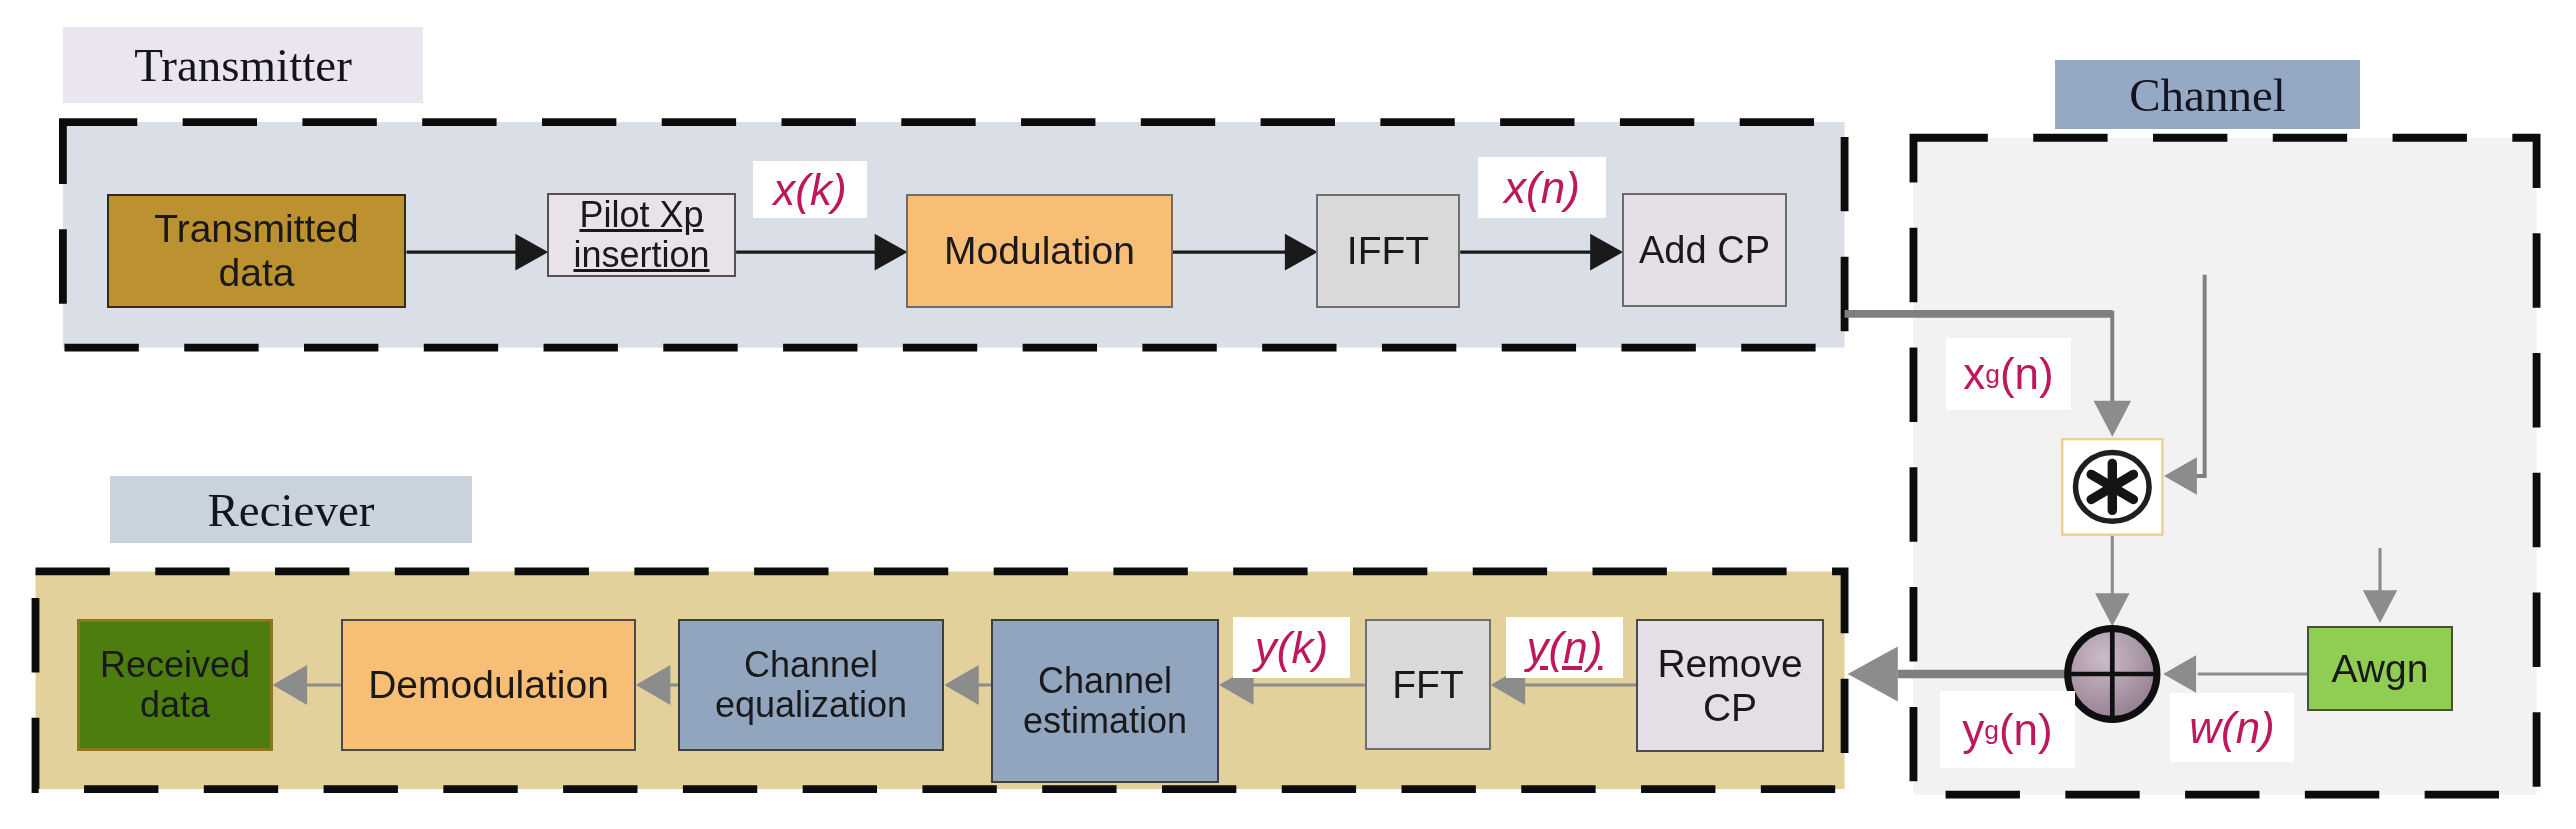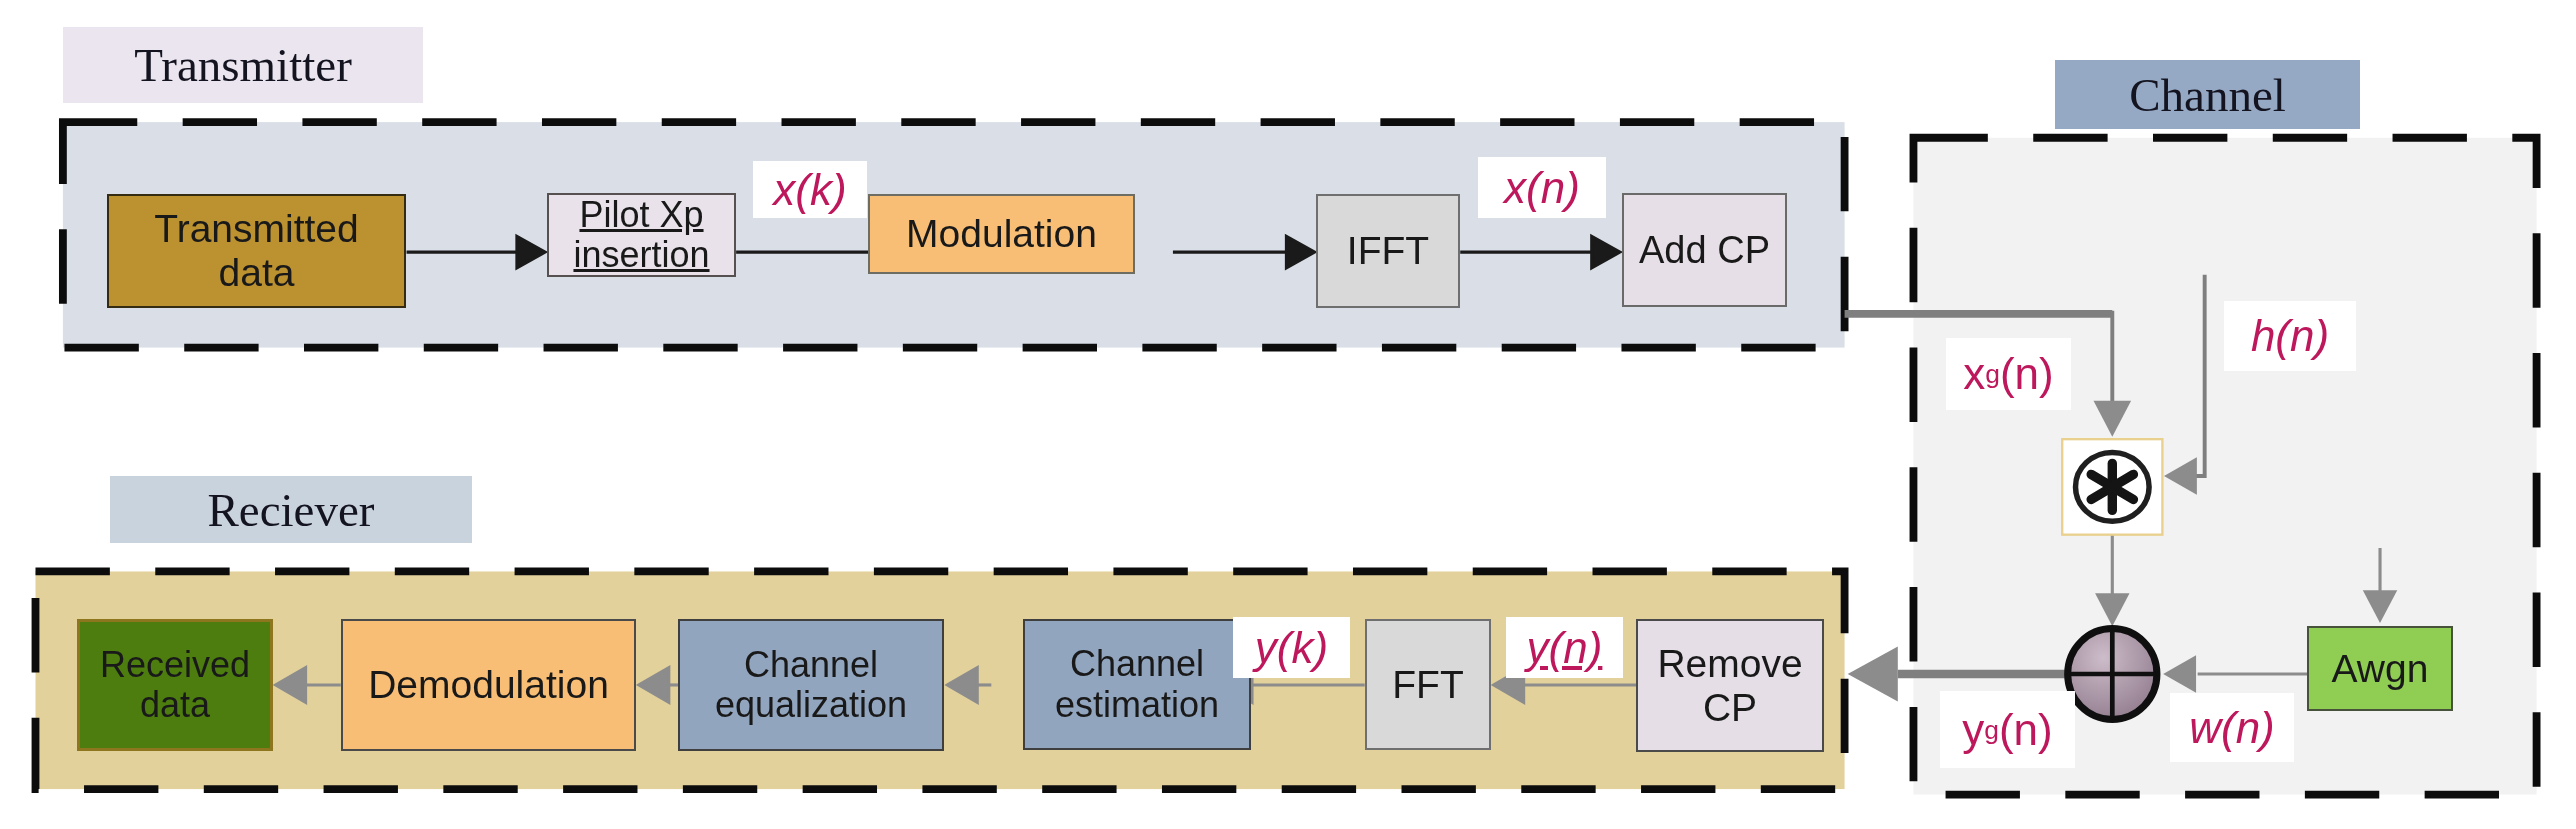--- a/index.html
+++ b/index.html
@@ -17,30 +17,30 @@
   .lbl-ch { left: 2055px; top: 60px;  width: 305px; height: 69px; background: #95a9c4; }
   .lbl-rx { left: 110px;  top: 476px; width: 362px; height: 67px; background: #c9d3de; }
 
   .box {
     position: absolute; z-index: 2;
     display: flex; align-items: center; justify-content: center;
     text-align: center; color: #191919; line-height: 1.12; padding: 0 6.3px;
   }
   .b-txdata    { left: 107px;  top: 194px; width: 299px; height: 114px; background: #bc9130; border: 2.3px solid #342b11; font-size: 39px; }
   .b-pilot     { left: 547px;  top: 193px; width: 189px; height: 84px; background: #e9e2ea; border: 2.3px solid #565050; font-size: 36px; text-decoration: underline; }
-  .b-mod       { left: 868px; top: 194px; width: 267px; height: 80px; background: #f9be75; border: 2.3px solid #6e6d64; font-size: 39px; }
+  .b-mod       { left: 906px; top: 194px; width: 267px; height: 114px; background: #f9be75; border: 2.3px solid #6e6d64; font-size: 39px; }
   .b-ifft      { left: 1316px; top: 194px; width: 144px; height: 114px; background: #d9d9d9; border: 2.3px solid #6f6f6f; font-size: 39px; }
   .b-addcp     { left: 1622px; top: 193px; width: 165px; height: 114px; background: #e7dfe7; border: 2.3px solid #6a6a6a; font-size: 38px; }
   .b-underwater{ left: 2029px; top: 157px; width: 485px; height: 117px; background: #fcd9b1; border: 2.3px solid #333333; font-size: 38px; }
   .b-snr       { left: 2242px; top: 384px; width: 268px; height: 164px; background: #ffff05; border: 2.3px solid #5e5e5e; font-size: 39px; }
   .b-awgn      { left: 2307px; top: 626px; width: 146px; height: 85px; background: #90ce53; border: 2.3px solid #46523a; font-size: 39px; }
   .b-rxdata    { left: 77px;   top: 619px; width: 196px; height: 132px; background: #4d7c0f; border: 3.9px solid #8e761f; font-size: 36px; }
   .b-demod     { left: 341px;  top: 619px; width: 295px; height: 132px; background: #f9be75; border: 2.3px solid #4a4a4a; font-size: 39px; }
   .b-eq        { left: 678px;  top: 619px; width: 266px; height: 132px; background: #92a5bf; border: 2.3px solid #3f3f3f; font-size: 36px; }
-  .b-est       { left: 991px; top: 619px; width: 228px; height: 131px; background: #92a5bf; border: 2.3px solid #3f3f3f; font-size: 36px; margin-left: 32px; }
+  .b-est       { left: 991px; top: 619px; width: 228px; height: 164px; background: #92a5bf; border: 2.3px solid #3f3f3f; font-size: 36px; }
   .b-fft       { left: 1365px; top: 619px; width: 126px; height: 131px; background: #d9d9d9; border: 2.3px solid #6f6f6f; font-size: 39px; }
   .b-removecp  { left: 1636px; top: 619px; width: 188px; height: 133px; background: #e5dee7; border: 2.3px solid #4a4a4a; font-size: 39px; }
 
   .chip {
     position: absolute; z-index: 2;
     display: flex; align-items: center; justify-content: center;
     background: #ffffff; font-style: italic; font-size: 44px; color: #be185d;
   }
   .chip sub { font-size: 0.6em; font-style: normal; vertical-align: sub; line-height: 0; }
   .upright { font-style: normal; }
@@ -152,21 +152,20 @@
   <div class="box b-pilot">Pilot Xp insertion</div>
   <div class="box b-mod">Modulation</div>
   <div class="box b-ifft">IFFT</div>
   <div class="box b-addcp">Add CP</div>
 
   <div class="chip c-xk">x(k)</div>
   <div class="chip c-xn">x(n)</div>
 
   <div class="box b-awgn">Awgn</div>
 
-  <div class="chip c-hn">h(n)</div>
   <div class="chip c-xg upright">
     <span>x</span>
       <sub>g</sub>
       <span>(n)</span>
   </div>
   <div class="chip c-yg upright">
     <span>y</span>
       <sub>g</sub>
       <span>(n)</span>
   </div>

